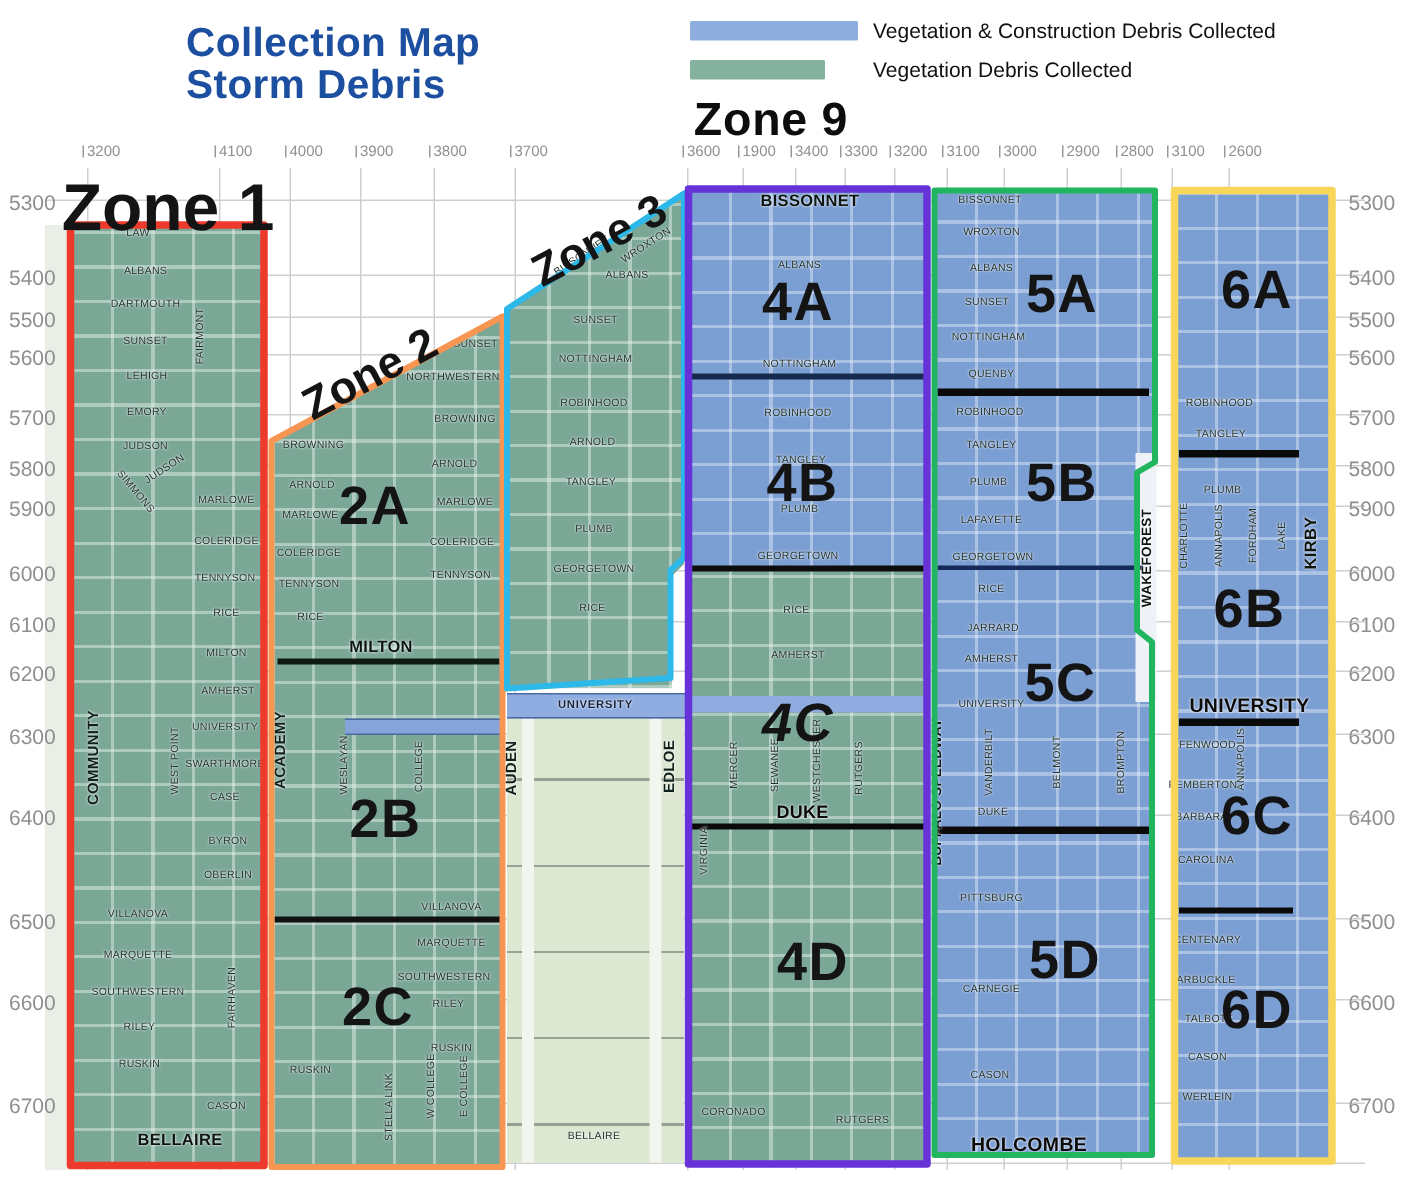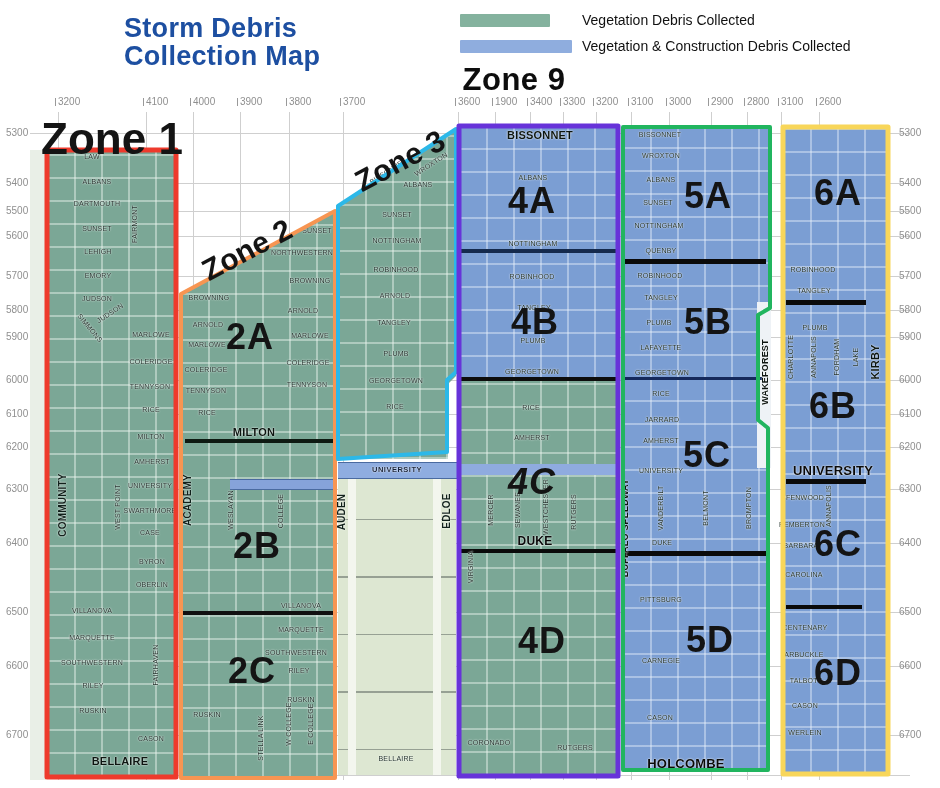--- a/index.html
+++ b/index.html
@@ -25,21 +25,21 @@
   .legend .sw.blue{width:112px;margin-right:10px;}
   .legend .sw.green{width:90px;margin-right:32px;}
   .zhead{position:absolute;top:62px;width:124px;text-align:center;font-size:31px;font-weight:800;
          color:#0d0d0d;letter-spacing:.5px;z-index:70;}
 
   
   .gv{position:absolute;top:112px;height:668px;width:1px;background:#cfcfcf;z-index:1;}
   .gh{position:absolute;left:30px;width:880px;height:1px;background:#cfcfcf;z-index:1;}
   .axt{position:absolute;top:96px;font-size:10px;color:#8f8f8f;z-index:60;white-space:nowrap;}
   .axt::before{content:"";display:inline-block;width:1px;height:8px;background:#999;margin-right:2px;vertical-align:-1px;}
-  .axl{position:absolute;font-size:10px;color:#8f8f8f;z-index:60;white-space:nowrap;}
+  .axl{position:absolute;font-size:14px;color:#8f8f8f;z-index:60;white-space:nowrap;}
 
   
   .fill{position:absolute;z-index:5;}
   .gz{background-color:var(--green-fill);
       background-image:repeating-linear-gradient(0deg,rgba(236,245,239,.45) 0 2px,transparent 2px 23px),
                        repeating-linear-gradient(90deg,rgba(236,245,239,.45) 0 2px,transparent 2px 27px);}
   .bz{background-color:var(--blue-fill);
       background-image:repeating-linear-gradient(0deg,rgba(236,243,252,.42) 0 2px,transparent 2px 23px),
                        repeating-linear-gradient(90deg,rgba(236,243,252,.42) 0 2px,transparent 2px 27px);}
   .mid{background-color:#dde7d2;
@@ -73,32 +73,32 @@
 
   svg.outlines{position:absolute;left:0;top:0;z-index:50;pointer-events:none;}
 </style>
 </head>
 <body>
 
 <div class="stage">
 
 
   <div class="title">
+    <div>Collection Map</div>
     <div>Storm Debris</div>
-    <div>Collection Map</div>
   </div>
 
   <div class="legend">
+    <div class="row">
+      <span class="sw blue" id="swBlue" style="background: rgb(143, 173, 222);"></span>
+      <span>Vegetation &amp; Construction Debris Collected</span>
+    </div>
     <div class="row">
       <span class="sw green" id="swGreen" style="background: rgb(132, 178, 158);"></span>
       <span>Vegetation Debris Collected</span>
-    </div>
-    <div class="row">
-      <span class="sw blue" id="swBlue" style="background: rgb(143, 173, 222);"></span>
-      <span>Vegetation &amp; Construction Debris Collected</span>
     </div>
   </div>
 
   <div class="zhead" style="left:452px;">Zone 9</div>
 
   <div id="grid">
       <div class="gv" style="left: 58px;"></div>
       <div class="gv" style="left: 146px;"></div>
       <div class="gv" style="left: 193px;"></div>
       <div class="gv" style="left: 240px;"></div>

